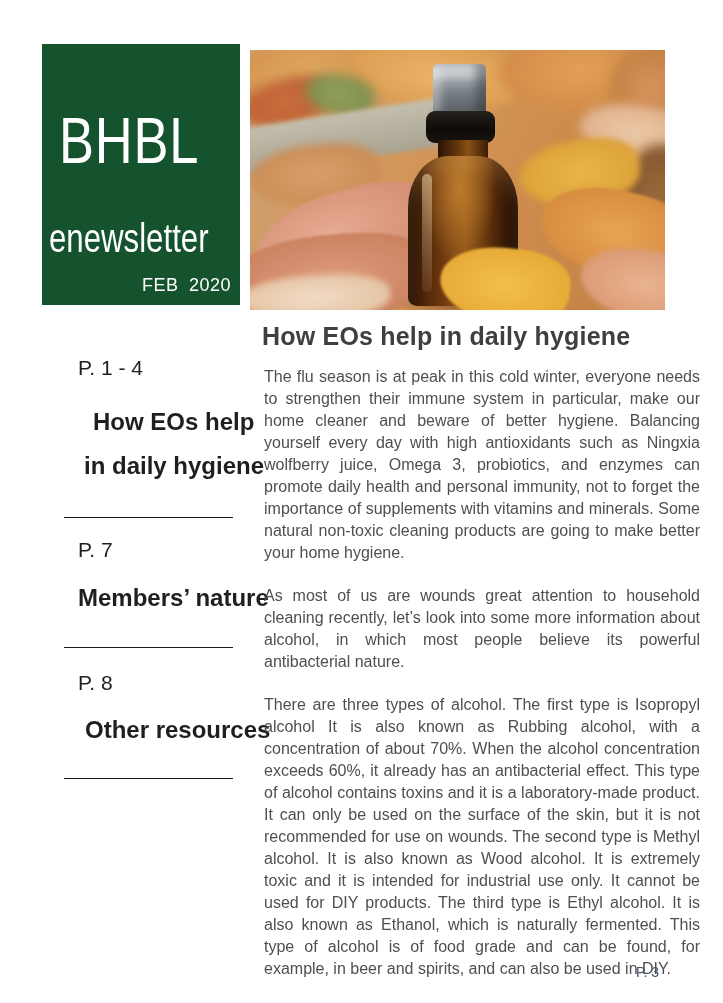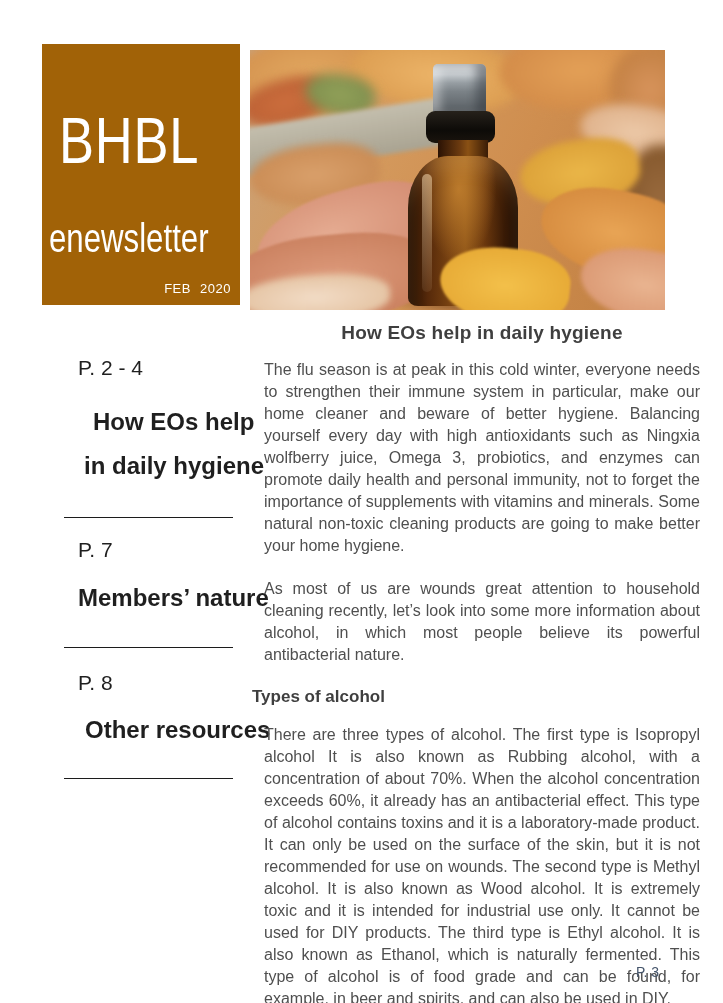--- a/index.html
+++ b/index.html
@@ -5,32 +5,32 @@
   * { margin:0; padding:0; box-sizing:border-box; }
   html,body { background:#fff; }
   body {
     width:723px; height:1003px; position:relative; overflow:hidden;
     font-family:"Liberation Sans", sans-serif;
   }
 
   
   .masthead {
     position:absolute; left:42px; top:44px; width:198px; height:261px;
-    background:#a16207; color:#fff;
+    background:#14532d; color:#fff;
   }
   .masthead-title {
     position:absolute; left:17px; top:60px; font-size:64px; font-weight:400;
     letter-spacing:1px; transform:scaleX(0.82); transform-origin:left top;
   }
   .masthead-subtitle {
     position:absolute; left:7px; top:172px; font-size:40px; font-weight:400;
     transform:scaleX(0.78); transform-origin:left top;
   }
   .masthead-date {
-    position:absolute; right:9px; bottom:9px; font-size:13px;
+    position:absolute; right:9px; bottom:9px; font-size:18px;
     word-spacing:5px; letter-spacing:0.5px;
   }
 
   
   .photo {
     position:absolute; left:250px; top:50px; width:415px; height:260px;
     overflow:hidden;
     background:linear-gradient(115deg,#c9a27a 0%,#d49a5e 30%,#cf8e4f 60%,#c07f42 100%);
   }
   .blob { position:absolute; border-radius:60% 50% 55% 65%; }
@@ -62,21 +62,21 @@
   }
 
   
   .toc-text { position:absolute; color:#1f1f1f; }
   .toc-pages { font-size:21px; font-weight:400; }
   .toc-title { font-size:24px; font-weight:600; }
   .toc-line { position:absolute; left:64px; width:169px; border-top:1.6px solid #1c1c1c; }
 
   
   .article { position:absolute; left:252px; top:322px; width:460px; color:#4f4f4f; }
-  .article h1 { font-size:19px; font-weight:700; color:#3f3f3f; letter-spacing:.2px; margin:0 0 15px;text-align:center; }
+  .article h1 { font-size:25px; font-weight:700; color:#3f3f3f; letter-spacing:.2px; margin:0 10px 15px; }
   .article h2 { font-size:17px; font-weight:700; color:#3f3f3f; margin:10px 0 17px; }
   .article p  { font-size:16px; line-height:22px; text-align:justify; margin:0 12px 21px; }
 
   .pagenum { position:absolute; top:964px; right:64px; font-size:14px; color:#44546a; }
 </style>
 </head>
 <body>
 
 <div>
 
@@ -108,36 +108,35 @@
     <div class="bottle-collar"></div>
     <div class="bottle-neck"></div>
     <div class="bottle-body"></div>
     <div class="bottle-glare"></div>
 
     <div class="blob" style="left:190px;top:198px;width:130px;height:75px;z-index:4;background:radial-gradient(#f3c04a,#e3a32f);filter:blur(1px);transform:rotate(6deg)"></div>
     <div class="blob" style="left:330px;top:200px;width:130px;height:70px;z-index:4;background:radial-gradient(#e9b490,#d6906a);filter:blur(2px);transform:rotate(10deg)"></div>
   </figure>
 
   <nav>
-    <div class="toc-text toc-pages" style="left:78px;top:356px">P. 2 - 4</div>
+    <div class="toc-text toc-pages" style="left:78px;top:356px">P. 1 - 4</div>
     <div class="toc-text toc-title" style="left:93px;top:408px">How EOs help</div>
     <div class="toc-text toc-title" style="left:84px;top:452px">in daily hygiene</div>
     <div class="toc-line" style="top:517px"></div>
 
     <div class="toc-text toc-pages" style="left:78px;top:538px">P. 7</div>
     <div class="toc-text toc-title" style="left:78px;top:584px">Members’ nature</div>
     <div class="toc-line" style="top:647px"></div>
 
     <div class="toc-text toc-pages" style="left:78px;top:671px">P. 8</div>
     <div class="toc-text toc-title" style="left:85px;top:716px">Other resources</div>
     <div class="toc-line" style="top:778px"></div>
   </nav>
 
   <main class="article">
     <h1>How EOs help in daily hygiene</h1>
     <p>The flu season is at peak in this cold winter, everyone needs to strengthen their immune system in particular, make our home cleaner and beware of better hygiene. Balancing yourself every day with high antioxidants such as Ningxia wolfberry juice, Omega 3, probiotics, and enzymes can promote daily health and personal immunity, not to forget the importance of supplements with vitamins and minerals. Some natural non-toxic cleaning products are going to make better your home hygiene.</p>
     <p>As most of us are wounds great attention to household cleaning recently, let’s look into some more information about alcohol, in which most people believe its powerful antibacterial nature.</p>
-    <h2>Types of alcohol</h2>
     <p>There are three types of alcohol. The first type is Isopropyl alcohol It is also known as Rubbing alcohol, with a concentration of about 70%. When the alcohol concentration exceeds 60%, it already has an antibacterial effect. This type of alcohol contains toxins and it is a laboratory-made product. It can only be used on the surface of the skin, but it is not recommended for use on wounds. The second type is Methyl alcohol. It is also known as Wood alcohol. It is extremely toxic and it is intended for industrial use only. It cannot be used for DIY products. The third type is Ethyl alcohol. It is also known as Ethanol, which is naturally fermented. This type of alcohol is of food grade and can be found, for example, in beer and spirits, and can also be used in DIY.</p>
   </main>
 
   <div class="pagenum">P. 3</div>
 </div>
 
 </body></html>

